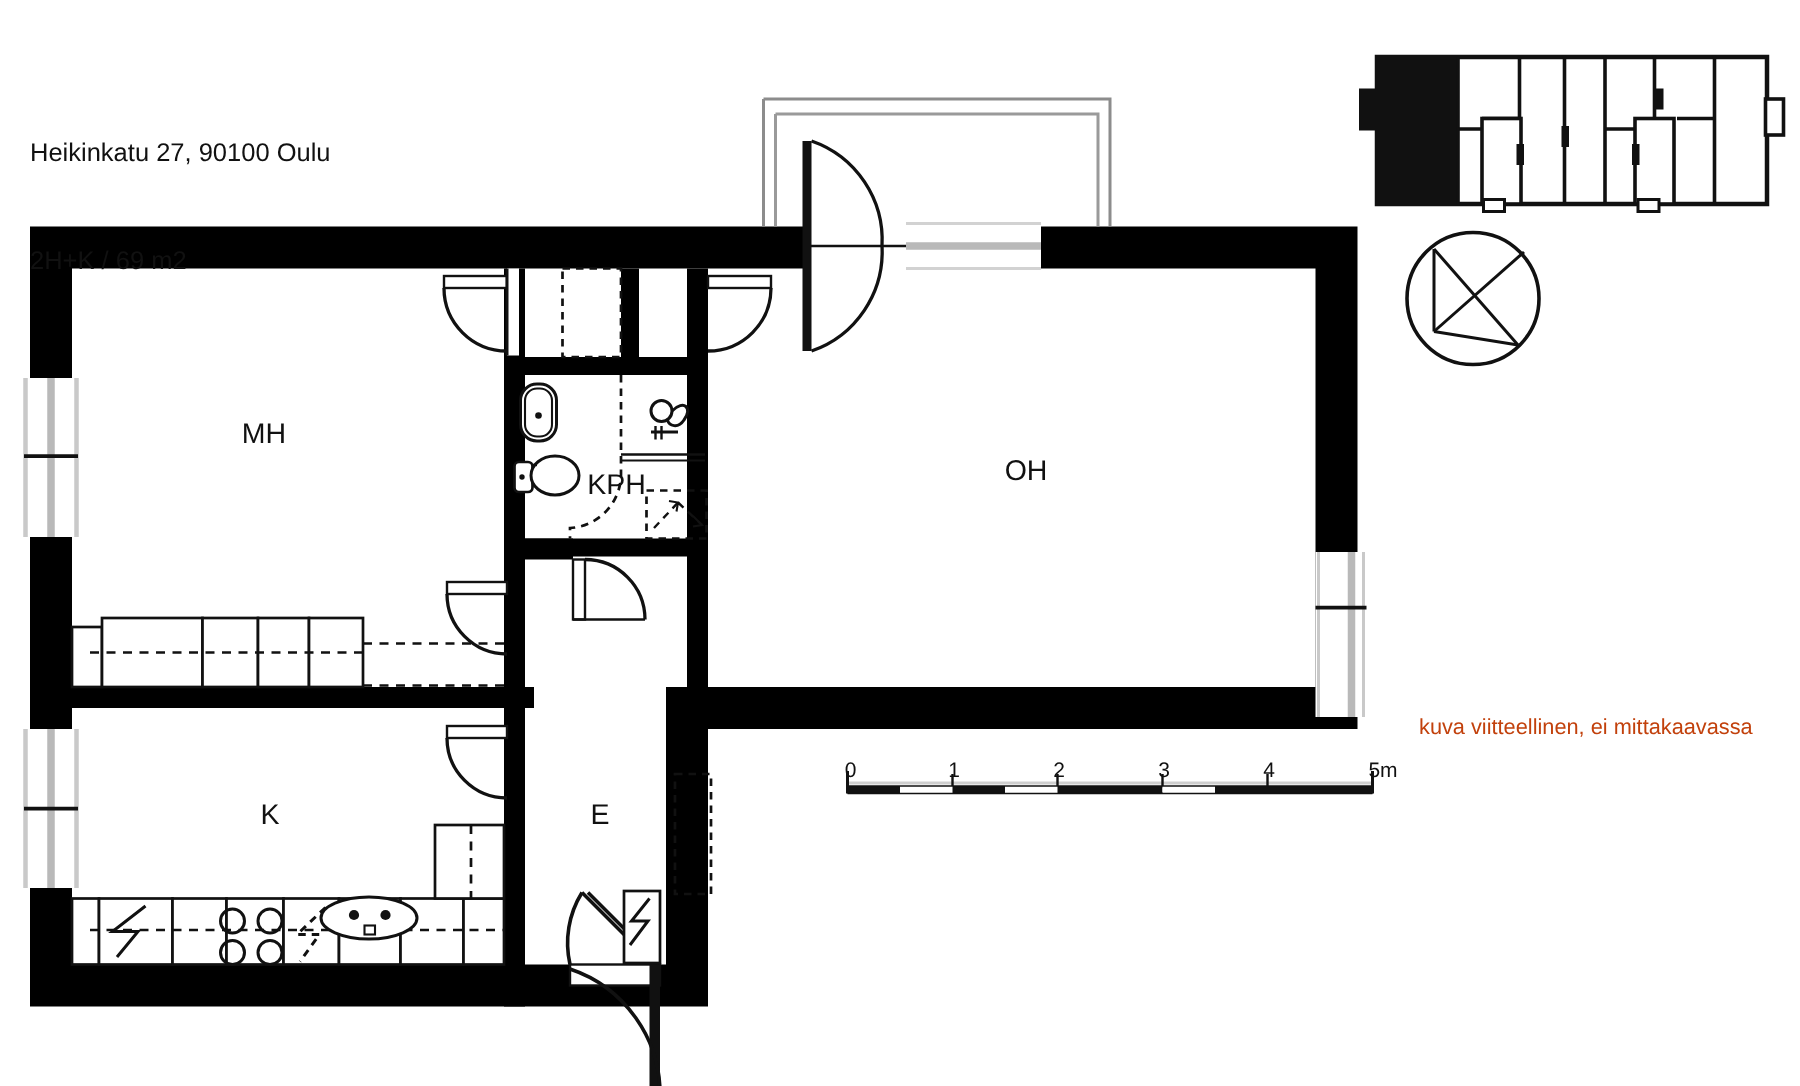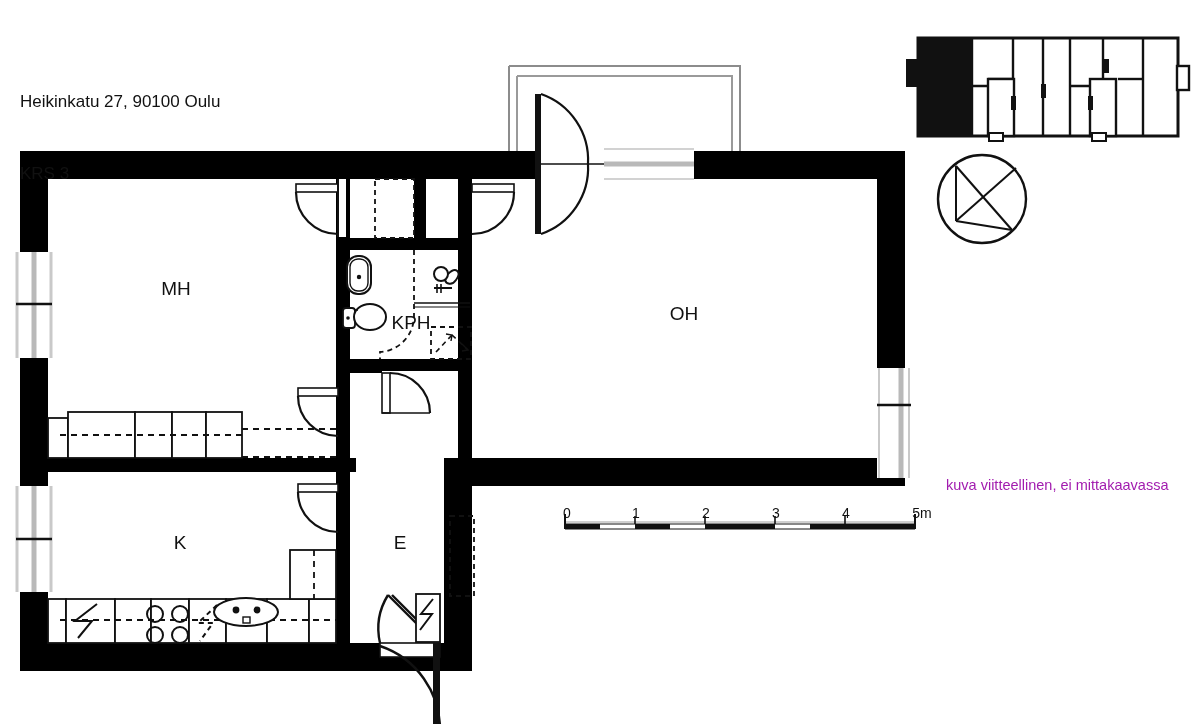--- a/index.html
+++ b/index.html
@@ -30,21 +30,21 @@
     color: #111;
     white-space: pre;
   }
   .info-line { display: block; }
 
   .caption {
     position: absolute;
     left: 946px;
     top: 461px;
     font-size: 14.5px;
-    color: #a21caf;
+    color: #c2410c;
     white-space: nowrap;
   }
   svg { display: block; }
   .rlabel {
     font-family: "Liberation Sans", sans-serif;
     font-size: 19px;
     fill: #111;
     text-anchor: middle;
     dominant-baseline: middle;
   }
@@ -55,21 +55,21 @@
     text-anchor: middle;
   }
 </style>
 </head>
 <body>
 
 <div id="plan-root">
 
   <div class="info-block">
     <span class="info-line">Heikinkatu 27, 90100 Oulu</span>
-    <span class="info-line">KRS 3</span>
+    <span class="info-line">2H+K / 69 m2</span>
   </div>
 
   <div class="caption">kuva viitteellinen, ei mittakaavassa</div>
 
   <svg width="1200" height="724" viewBox="0 0 1200 724">
 
     <g>
 
       <path fill="#000000" fill-rule="evenodd" d="M 20,135 L 905,135 L 905,470 L 472,470 L 472,655 L 20,655 Z
                M 48,163 L 877,163 L 877,442 L 444,442 L 444,627 L 48,627 Z"></path>

